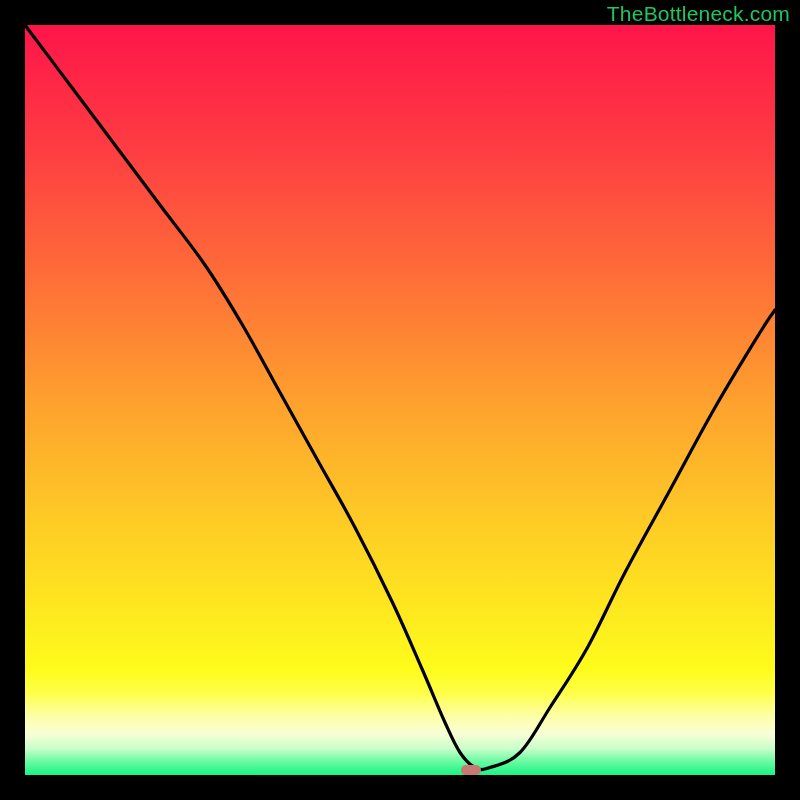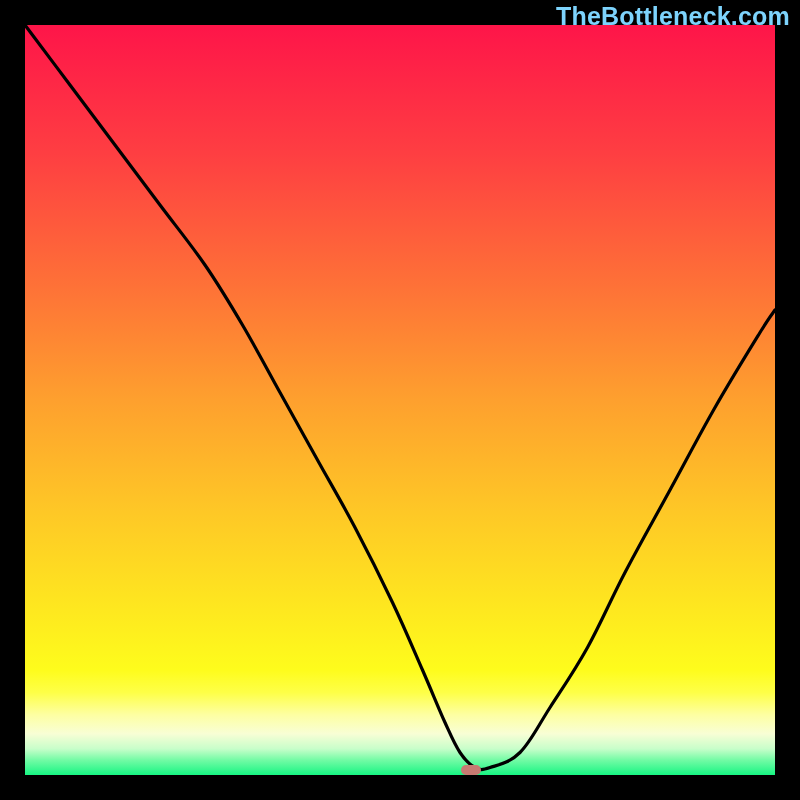--- a/index.html
+++ b/index.html
@@ -46,23 +46,23 @@
     width: 20px;
     height: 10px;
     border-radius: 5px;
     transform: translate(-50%, -50%);
   }
   .watermark {
     position: absolute;
     top: 2px;
     right: 10px;
     font-family: Arial, Helvetica, sans-serif;
-    font-size: 25px;
-    font-weight: 700;
-    color: #7dd3fc;
+    font-size: 21px;
+    font-weight: 400;
+    color: #22c55e;
     letter-spacing: 0.2px;
   }
 </style>
 </head>
 <body>
 
 <div class="frame">
 
   <div class="watermark">TheBottleneck.com</div>
 

